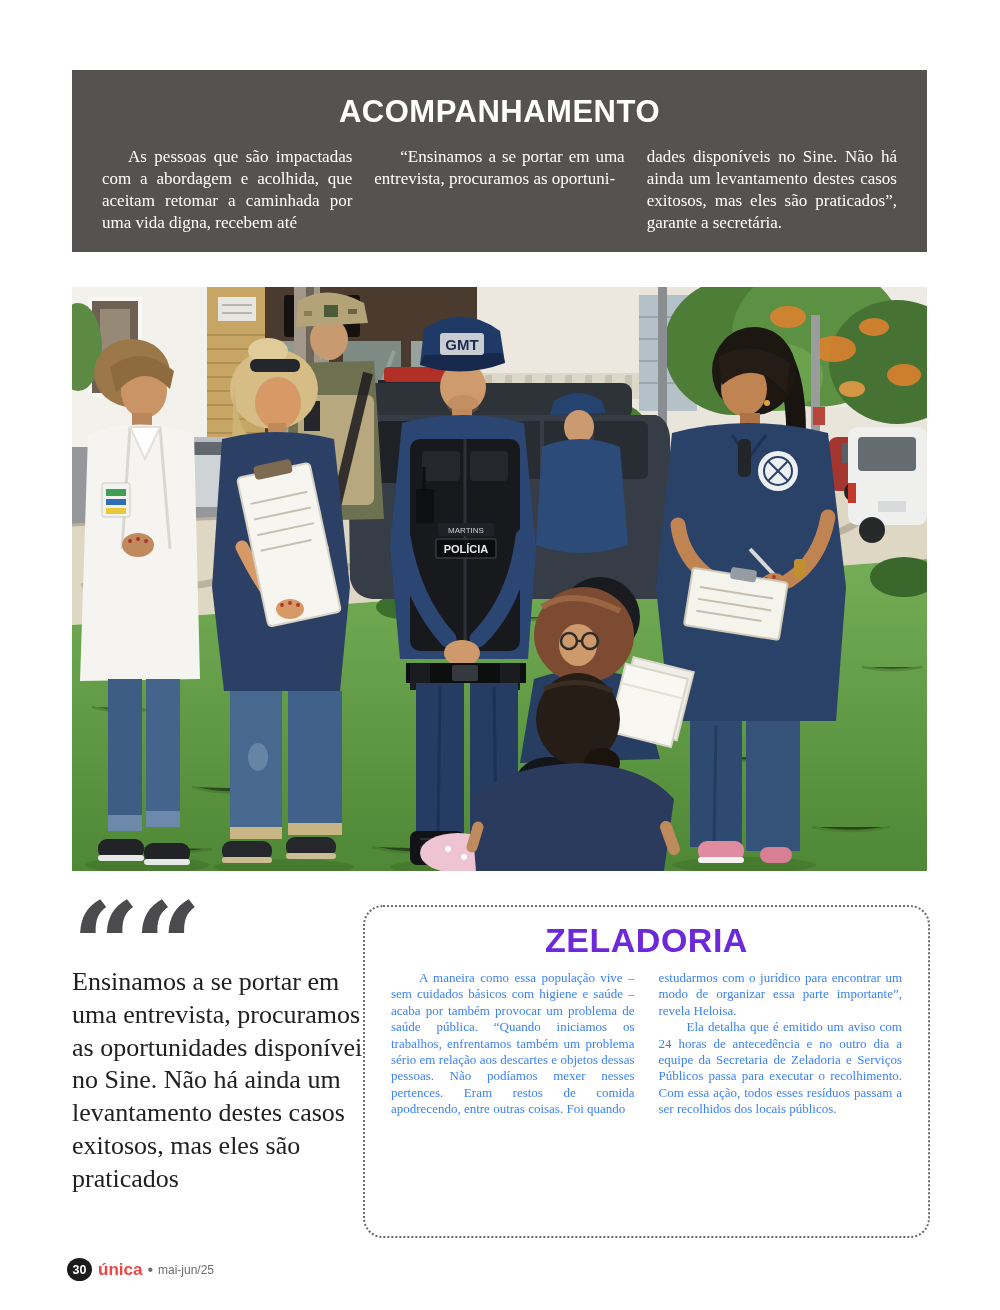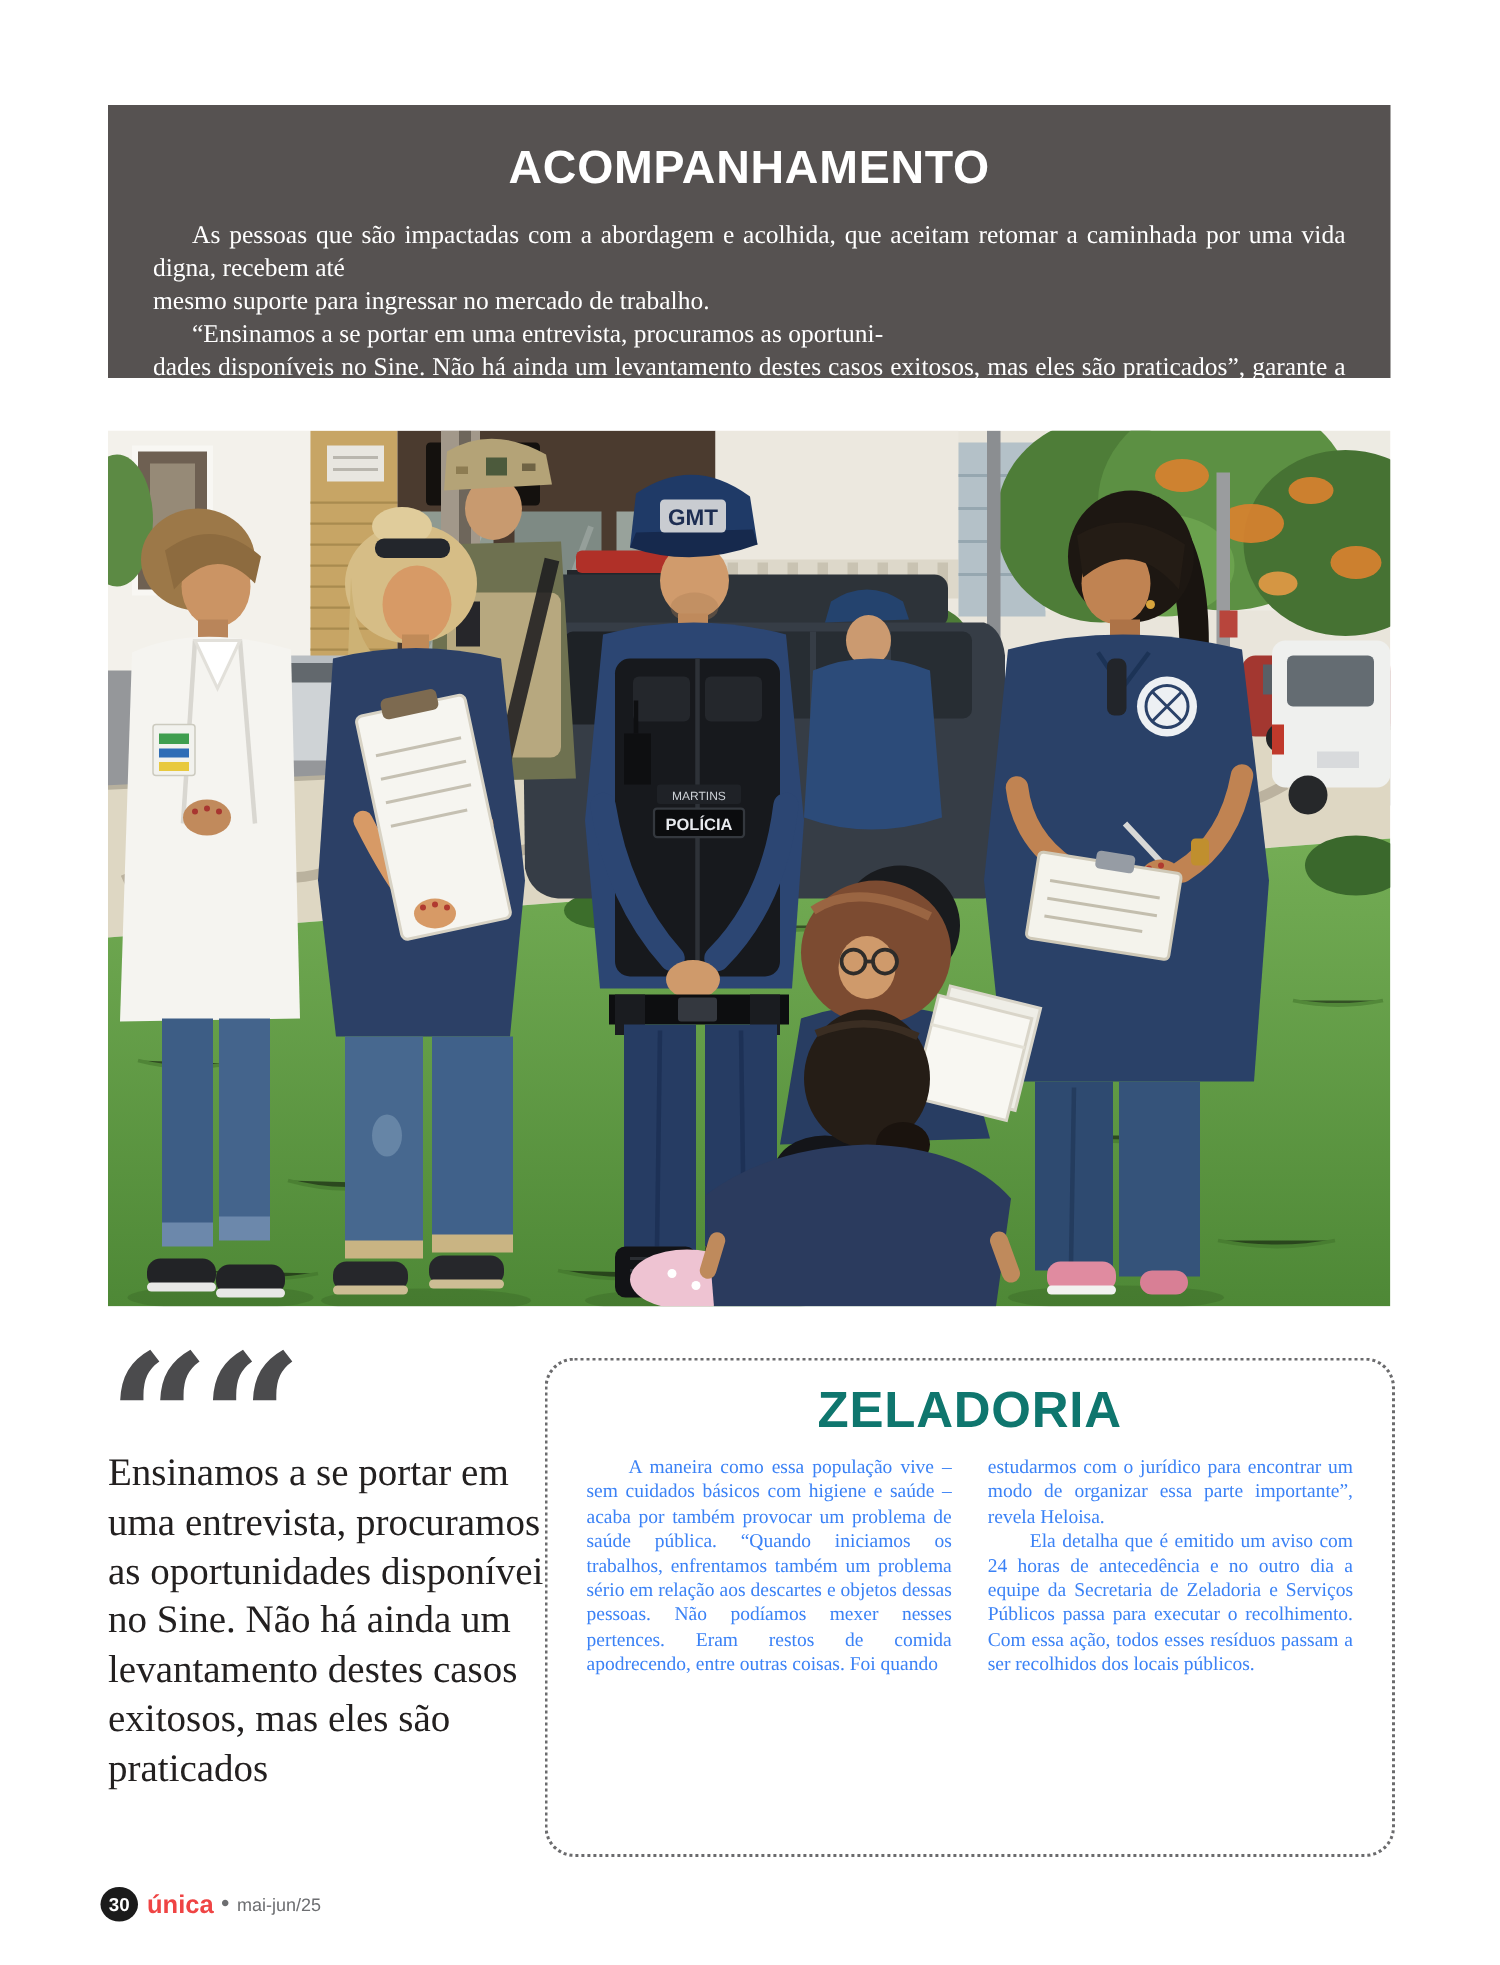--- a/index.html
+++ b/index.html
@@ -14,21 +14,21 @@
   .header-box {
     position:absolute; left:72px; top:70px; width:855px; height:182px;
     background:#565251; color:#ffffff;
   }
   .header-title {
     text-align:center; font-family:"Liberation Sans", sans-serif;
     font-weight:bold; font-size:31px; letter-spacing:.5px;
     padding-top:24px;
   }
   .header-cols {
-    display:flex; padding:16px 30px 0 30px;flex-direction:column;
+    display:flex; gap:22px; padding:16px 30px 0 30px;
   }
   .header-col { flex:1; font-size:17px; line-height:1.3; text-align:justify; }
   .header-col p { margin:0; }
   .header-col p.indent { text-indent:26px; }
 
   
   .photo-frame { position:absolute; left:72px; top:287px; width:855px; height:584px; overflow:hidden; }
   .photo-frame svg { display:block; width:855px; height:584px; }
 
   
@@ -42,21 +42,21 @@
   }
 
   
   .zbox {
     position:absolute; left:363px; top:905px; width:567px; height:333px;
     border:2px dotted #6b6b6d; border-radius:20px;
     padding:14px 26px 16px 26px; background:#ffffff;
   }
   .zbox-title {
     text-align:center; font-family:"Liberation Sans", sans-serif;
-    font-weight:bold; font-size:34px; color:#0f766e; letter-spacing:.5px;
+    font-weight:bold; font-size:34px; color:#6d28d9; letter-spacing:.5px;
     margin-bottom:10px;
   }
   .zbox-cols { display:flex; gap:24px; }
   .zbox-col { flex:1; font-size:13px; line-height:1.26; text-align:justify; color:#3b82f6;font-family:Liberation Serif, serif; }
   .zbox-col p { margin:0; }
   .zbox-col p.indent { text-indent:28px; }
 
   
   .footer { position:absolute; left:67px; top:1258px; display:flex; align-items:center;
             font-family:"Liberation Sans", sans-serif; }
@@ -74,21 +74,20 @@
 
 <div class="page">
 
   <section class="header-box">
     <h1 class="header-title">ACOMPANHAMENTO</h1>
     <div class="header-cols">
       <div class="header-col">
         <p class="indent">As pessoas que são impactadas com a abordagem e acolhida, que aceitam retomar a caminhada por uma vida digna, recebem até</p>
       </div>
       <div class="header-col">
-        <p>mesmo suporte para ingressar no mercado de trabalho.</p>
         <p class="indent">“Ensinamos a se portar em uma entrevista, procuramos as oportuni-</p>
       </div>
       <div class="header-col">
         <p>dades disponíveis no Sine. Não há ainda um levantamento destes casos exitosos, mas eles são praticados”, garante a secretária.</p>
       </div>
     </div>
   </section>
 
   <figure class="photo-frame">
     <svg viewBox="0 0 855 584" role="img" aria-label="Equipe de abordagem social: agente de saúde de jaleco branco, servidoras de camisa azul-marinho com pranchetas, policial militar e guarda municipal (GMT) conversam com mulher sentada na grama, em calçada de rua com carros ao fundo">

